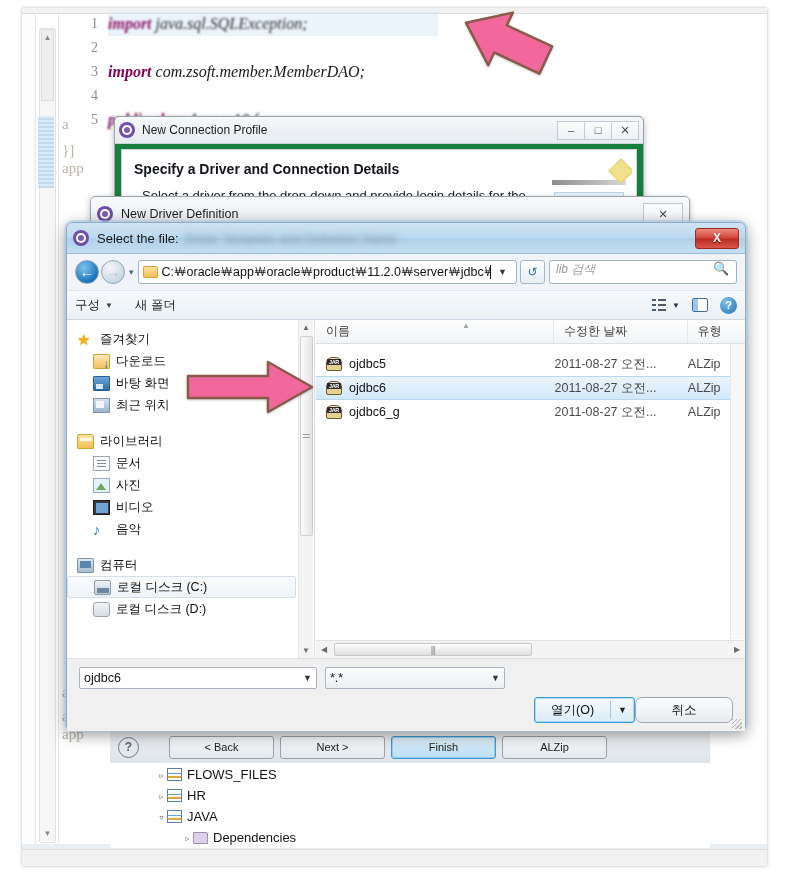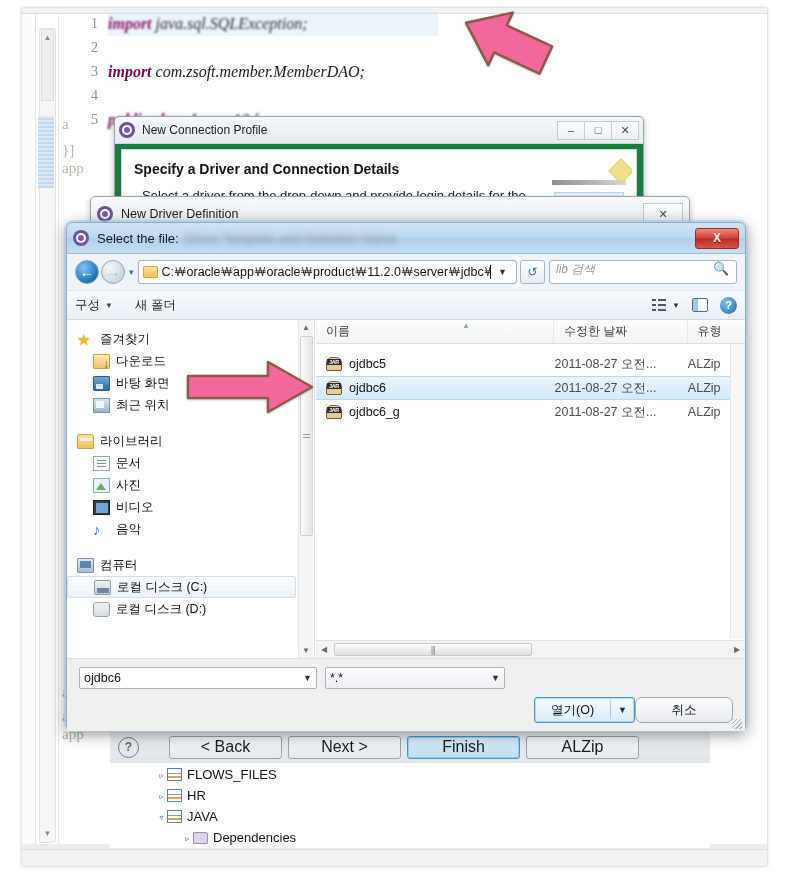--- a/index.html
+++ b/index.html
@@ -289,23 +289,23 @@
 
   
   .wiz-row {
     position:absolute; left:88px; top:722px; width:600px; height:33px;
     background:linear-gradient(180deg,#eef1f4,#dfe4e9);
     border-top:1px solid #c9d0d7; display:flex; align-items:center; padding:0 8px;
   }
   .wiz-help { width:21px; height:21px; border-radius:50%; border:1.5px solid #6f7c88; color:#5c6873; font-size:12px; font-weight:bold; display:flex;align-items:center;justify-content:center;}
   .wiz-btns { margin-left:30px; display:flex; gap:6px;}
   .wbtn {
-    width:113px; height:23px; border:1px solid #9aa4ad; border-radius:3px;
+    width:105px; height:23px; border:1px solid #9aa4ad; border-radius:3px;
     background:linear-gradient(180deg,#f9fafb,#e4e8ec);
-    display:flex; align-items:center; justify-content:center; font-size:16px; color:#1c1c1c;
+    display:flex; align-items:center; justify-content:center; font-size:11px; color:#1c1c1c;
   }
   .wbtn.primary { border:1px solid #3c9cd4; background:linear-gradient(180deg,#dff0fb,#bcdef3); box-shadow:0 0 0 1px rgba(120,190,230,.6) inset;}
 
   
   .parrow { position:absolute; pointer-events:none; }
   .parrow svg { display:block; filter:drop-shadow(0 1px 1px rgba(0,0,0,.22)); }
 </style>
 </head>
 <body>
 

